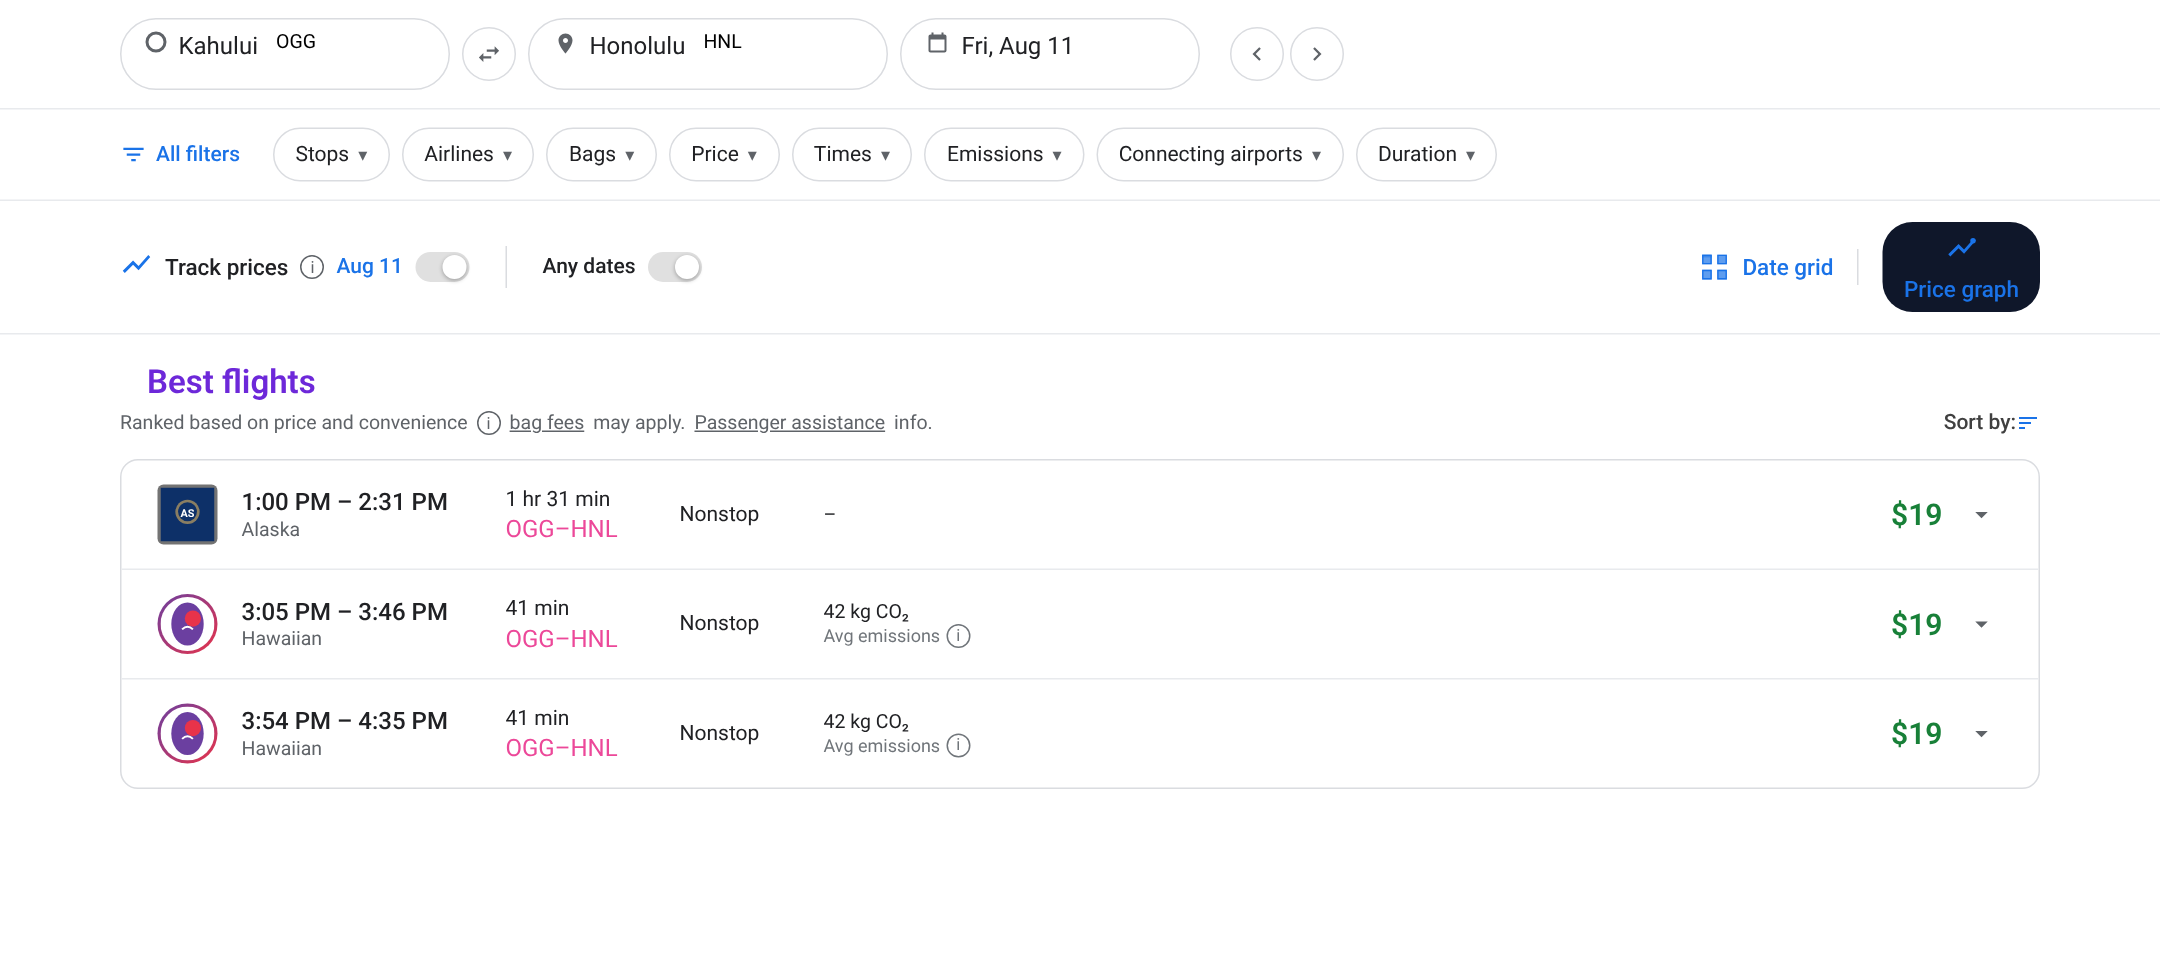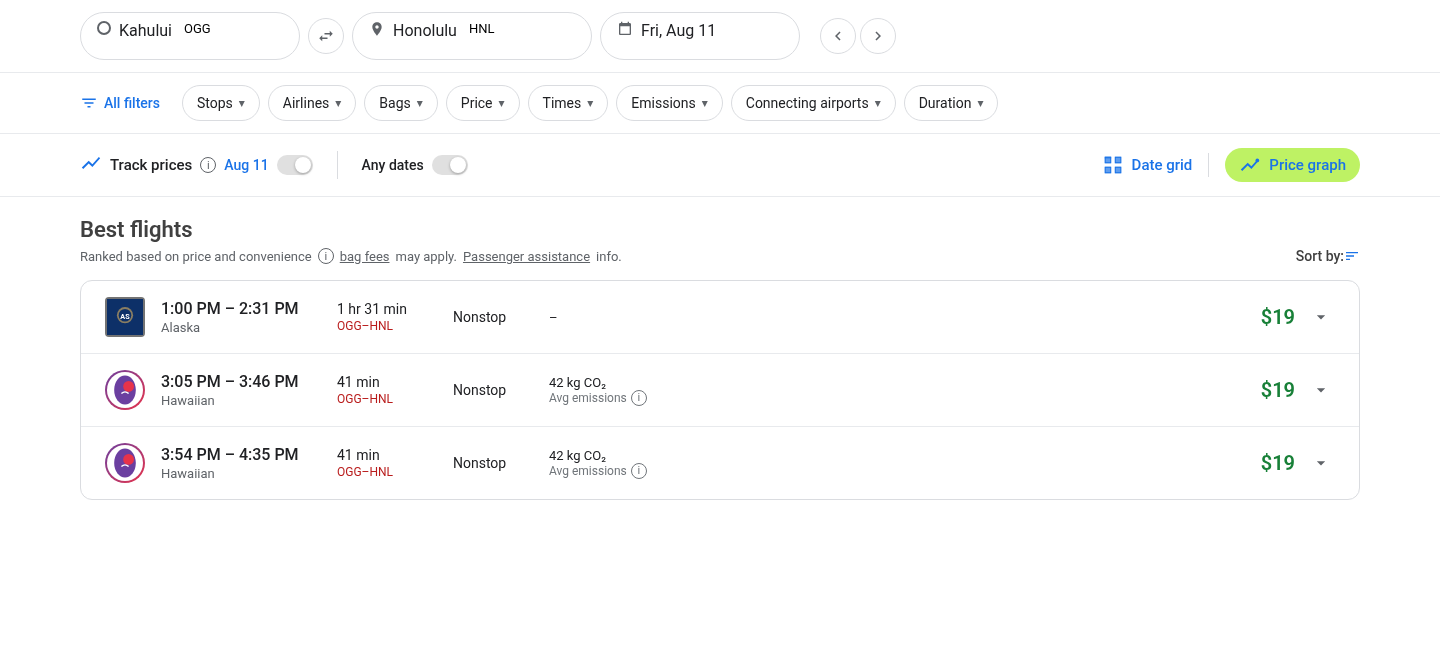--- a/index.html
+++ b/index.html
@@ -183,39 +183,41 @@
     .view-btn {
       display: flex;
       align-items: center;
       gap: 8px;
       cursor: pointer;
       font-size: 15px;
       font-weight: 500;
       color: #1a73e8;
     }
     .view-btn.price-graph {
-      background: #bef264;
+      background: #0f172a;
       border-radius: 20px;
       padding: 6px 14px;
+      flex-direction: column;
     }
     .view-divider {
       width: 1px;
       height: 24px;
       background: #dadce0;
     }
 
     
     .main-content {
       padding: 20px 80px;
     }
     .best-flights-title {
       font-size: 22px;
       font-weight: 600;
-      color: #404040;
+      color: #6d28d9;
       margin-bottom: 6px;
+      margin-left: 18px;
     }
     .best-flights-sub {
       font-size: 13px;
       color: #5f6368;
       display: flex;
       align-items: center;
       gap: 6px;
       flex-wrap: wrap;
     }
     .sort-by {
@@ -289,22 +291,22 @@
       margin-top: 2px;
     }
     .flight-duration {
       min-width: 100px;
     }
     .flight-duration-time {
       font-size: 14px;
       color: #202124;
     }
     .flight-route {
-      font-size: 12px;
-      color: #b91c1c;
+      font-size: 16px;
+      color: #ec4899;
       margin-top: 2px;
     }
     .flight-stops {
       min-width: 80px;
       font-size: 14px;
       color: #202124;
     }
     .flight-emissions {
       min-width: 120px;
     }

